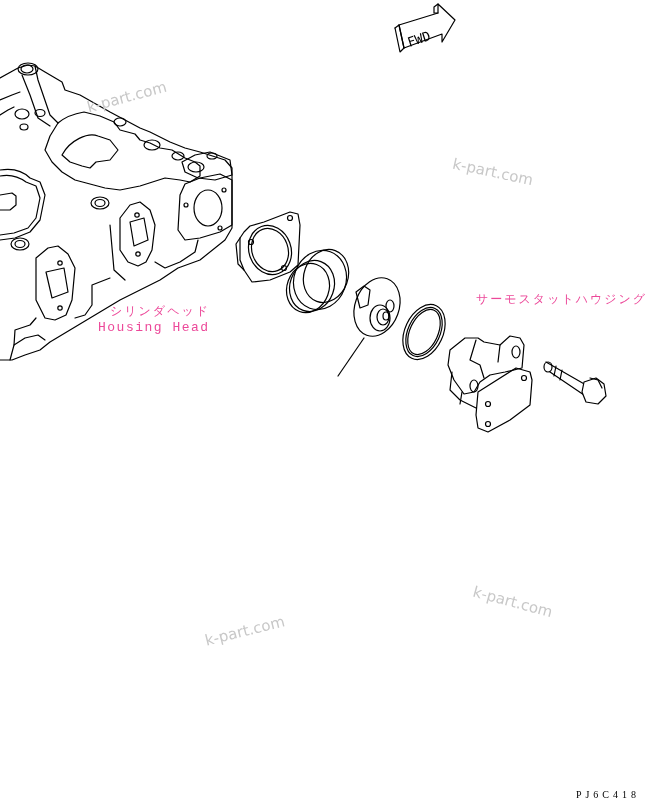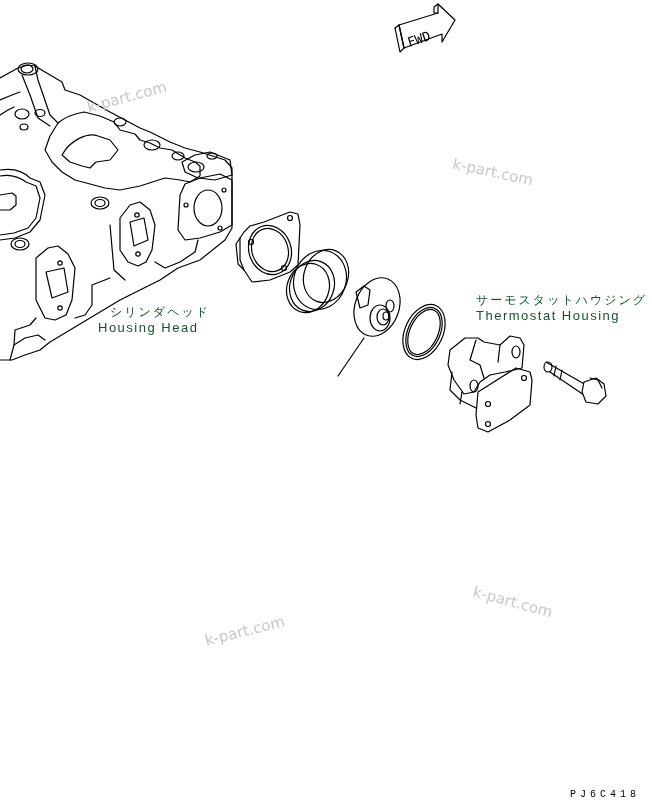--- a/index.html
+++ b/index.html
@@ -1,22 +1,22 @@
 <!DOCTYPE html>
 <html><head>
 <meta charset="utf-8">
 <style>
   html, body { margin: 0; padding: 0; background: #ffffff; }
   body { width: 652px; height: 806px; position: relative; overflow: hidden; font-family: "DejaVu Sans Mono", monospace; }
   svg.drawing { position: absolute; left: 0; top: 0; }
-  .label { position: absolute; color: #14532d; font-family: Liberation Sans, sans-serif; font-size: 13px; line-height: 15px; letter-spacing: 1.5px; white-space: nowrap; }
+  .label { position: absolute; color: #ec4899; font-family: Liberation Mono, monospace; font-size: 13px; line-height: 15px; letter-spacing: 1.5px; white-space: nowrap; }
   .label .jp { display: block; font-size: 12px; letter-spacing: 2px; }
   .label .en { display: block; }
   .watermark { position: absolute; color: #c8c8c8; font-family: "DejaVu Sans", sans-serif; font-size: 15px; white-space: nowrap; }
-  .code { position: absolute; right: 12px; bottom: 6px; font-family: Liberation Mono, monospace; font-size: 10px; letter-spacing: 4px; color: #000; }
+  .code { position: absolute; right: 12px; bottom: 6px; font-family: Liberation Serif, serif; font-size: 10px; letter-spacing: 4px; color: #000; }
   .fwd-text { font-family: "DejaVu Sans Mono", monospace; font-size: 13px; }
 </style>
 </head>
 <body>
 
 <svg class="drawing" width="652" height="806" viewBox="0 0 652 806" xmlns="http://www.w3.org/2000/svg" fill="none" stroke="#000" stroke-width="1.2" stroke-linejoin="round" stroke-linecap="round">
 
   <g>
     <polygon points="399,25 438,13 438,4 455,20 442,42 442,34 404,48" fill="#fff"></polygon>
     <polyline points="399,25 404,48"></polyline>
@@ -139,21 +139,20 @@
   </g>
 </svg>
 
 <div class="label" style="left:98px; top:305px;">
   <span class="jp" style="padding-left:12px;">シリンダヘッド</span>
   <span class="en">Housing Head</span>
 </div>
 
 <div class="label" style="left:476px; top:293px;">
   <span class="jp">サーモスタットハウジング</span>
-  <span class="en">Thermostat Housing</span>
 </div>
 
 <div class="watermark" style="left:86px; top:88px; transform:rotate(-15deg);">k-part.com</div>
 <div class="watermark" style="left:452px; top:163px; transform:rotate(12deg);">k-part.com</div>
 <div class="watermark" style="left:204px; top:622px; transform:rotate(-14deg);">k-part.com</div>
 <div class="watermark" style="left:472px; top:593px; transform:rotate(15deg);">k-part.com</div>
 
 <div class="code">PJ6C418</div>
 
 </body></html>

